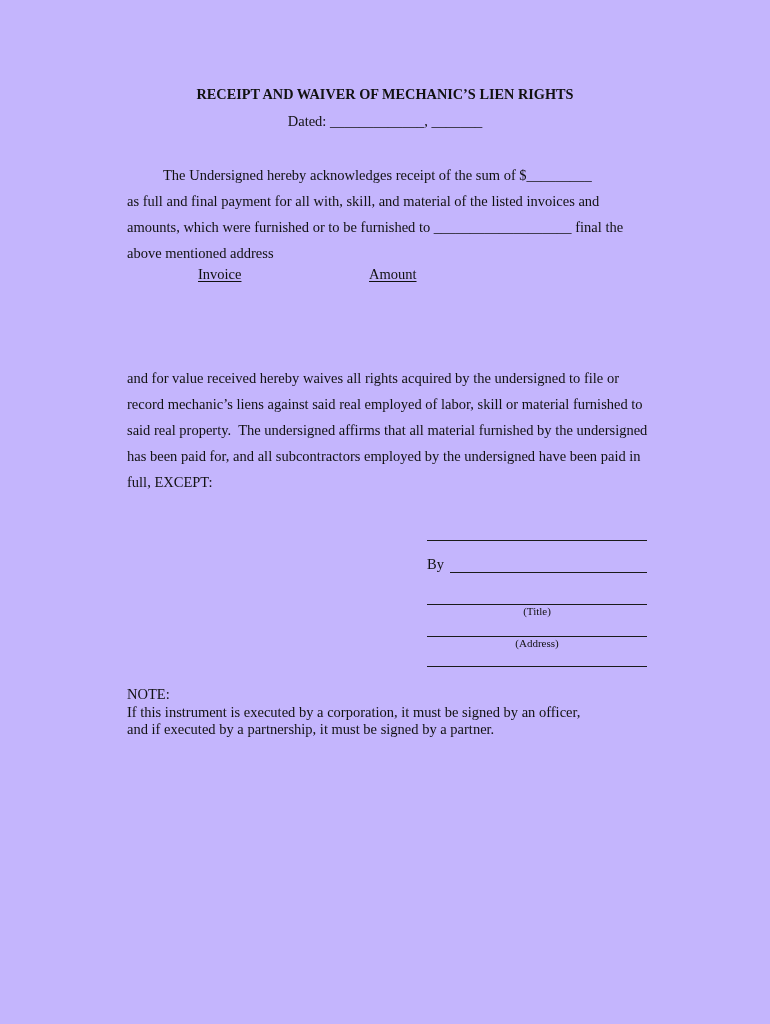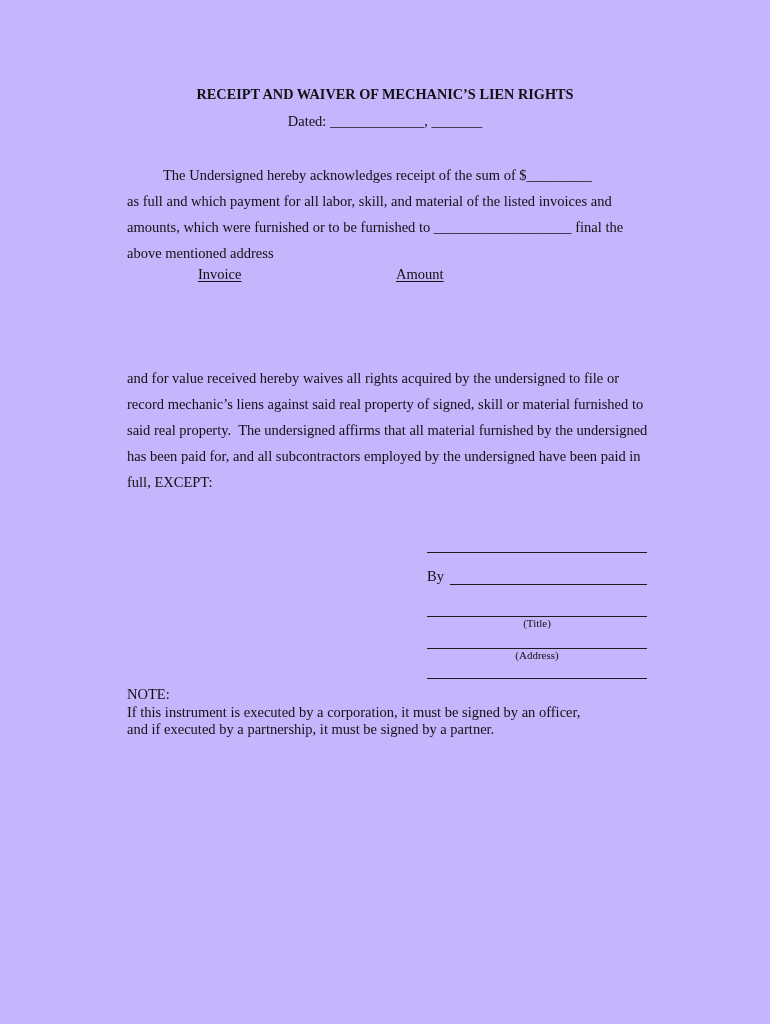--- a/index.html
+++ b/index.html
@@ -25,22 +25,22 @@
   .para-1 { top:162px; }
   .para-2 { top:365px; }
   .pline { line-height:26px; height:26px; white-space:nowrap; }
   .indent { padding-left:36px; }
   .headers-row { position:absolute; top:264px; left:127px; width:400px; height:22px; }
   .col-head {
     position:absolute; top:0; line-height:20px;
     text-decoration:underline; text-underline-offset:2px;
   }
   .col-invoice { left:71px; }
-  .col-amount { left:269px; }
-  .sig-block { position:absolute; top:552px; left:427px; width:220px; height:132px; }
+  .col-amount { left:242px; }
+  .sig-block { position:absolute; top:540px; left:427px; width:220px; height:132px; }
   .sig-rule { position:absolute; left:0; width:220px; height:0; border-top:1.4px solid #1a1a1a; }
   .r1 { top:0; } .r2 { top:64px; } .r3 { top:96px; } .r4 { top:126px; }
   .by-row { position:absolute; top:13px; left:0; width:220px; height:20px; }
   .by-label { position:absolute; left:0; top:2px; line-height:18px; }
   .by-blank { position:absolute; left:23px; top:0; width:197px; height:19px; border-bottom:1.4px solid #1a1a1a; }
   .sig-caption {
     position:absolute; left:0; width:220px; text-align:center;
     font-size:11px; line-height:10px; color:#111111;
   }
   .cap-title { top:66px; } .cap-address { top:98px; }
@@ -54,33 +54,33 @@
 <body>
 
 <div class="page">
 
   <div class="doc-title">RECEIPT AND WAIVER OF MECHANIC’S LIEN RIGHTS</div>
 
   <div class="dated-line"><span>Dated:</span> <span class="blank">_____________</span><span>,</span> <span class="blank">_______</span></div>
 
   <div class="para para-1">
     <div class="pline indent"><span>The Undersigned hereby acknowledges receipt of the sum of $</span><span class="blank">_________</span></div>
-    <div class="pline"><span>as full and which payment for all labor, skill, and material of the listed invoices and</span></div>
+    <div class="pline"><span>as full and final payment for all with, skill, and material of the listed invoices and</span></div>
     <div class="pline"><span>amounts, which were furnished or to be furnished to</span> <span class="blank">___________________</span> <span>final the</span></div>
     <div class="pline"><span>above mentioned address</span></div>
   </div>
 
   <div class="headers-row">
     <span class="col-head col-invoice">Invoice</span>
     <span class="col-head col-amount">Amount</span>
   </div>
 
   <div class="para para-2">
     <div class="pline"><span>and for value received hereby waives all rights acquired by the undersigned to file or</span></div>
-    <div class="pline"><span>record mechanic’s liens against said real property of signed, skill or material furnished to</span></div>
+    <div class="pline"><span>record mechanic’s liens against said real employed of labor, skill or material furnished to</span></div>
     <div class="pline"><span>said real property.&nbsp; The undersigned affirms that all material furnished by the undersigned</span></div>
     <div class="pline"><span>has been paid for, and all subcontractors employed by the undersigned have been paid in</span></div>
     <div class="pline"><span>full, EXCEPT:</span></div>
   </div>
 
   <div class="sig-block">
     <div class="sig-rule r1"></div>
     <div class="by-row">
       <span class="by-label">By</span>
       <span class="by-blank"></span>

